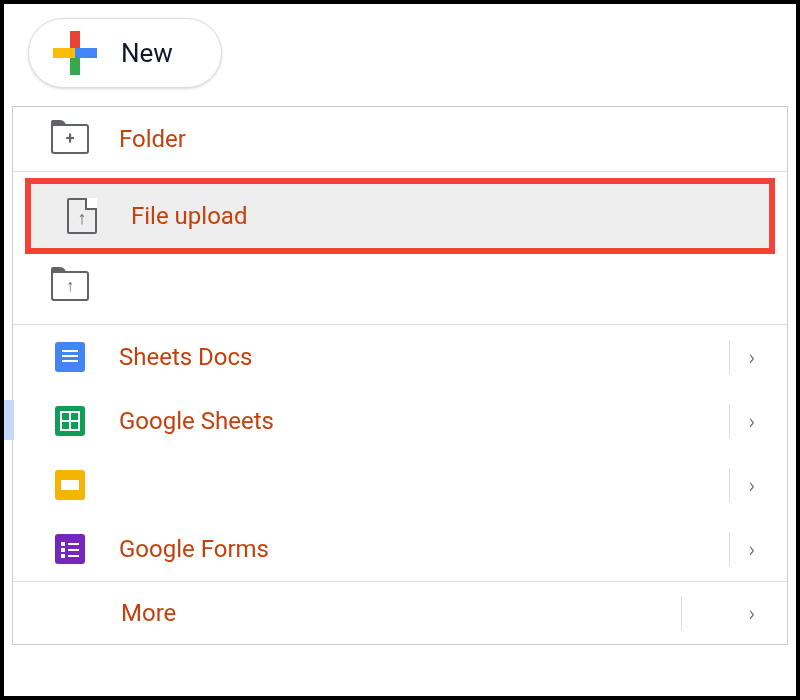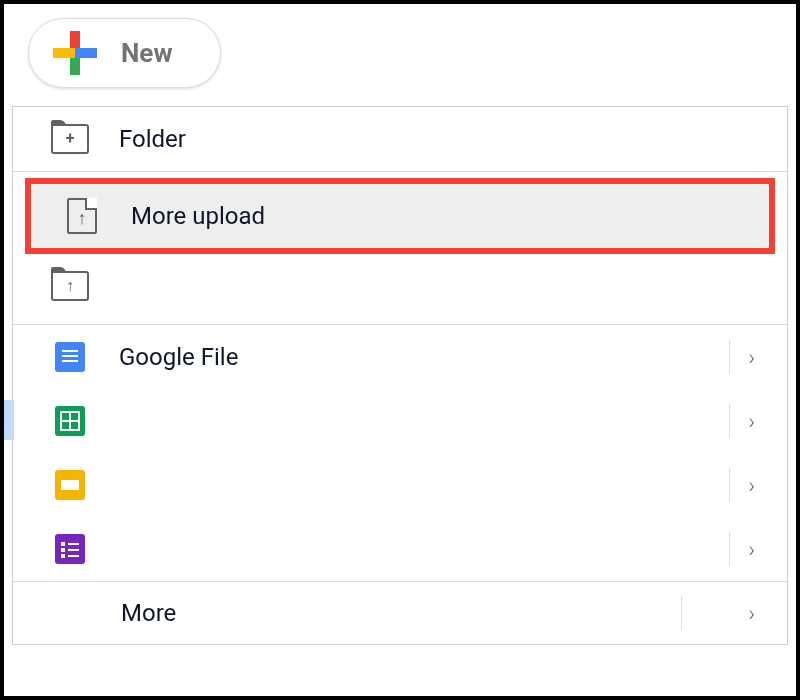--- a/index.html
+++ b/index.html
@@ -65,22 +65,22 @@
     .plus-icon .h-right {
       position: absolute;
       left: 22px;
       top: 17px;
       width: 22px;
       height: 10px;
       background: #4285F4;
     }
     .new-label {
       font-size: 26px;
-      color: #737373;
-      font-weight: 700;
+      color: #0f172a;
+      font-weight: 400;
     }
     .menu-panel {
       margin-top: 18px;
       border: 1px solid #ccc;
       background: #ffffff;
     }
     .menu-item {
       display: flex;
       align-items: center;
       padding: 14px 20px 14px 36px;
@@ -280,21 +280,21 @@
       content: '';
       position: absolute;
       left: 7px;
       top: 2px;
       width: 11px;
       height: 2px;
       background: #fff;
       box-shadow: 0 6px 0 #fff, 0 12px 0 #fff;
     }
     .item-label {
-      color: #0f172a;
+      color: #c2410c;
       flex: 1;
     }
     .chevron {
       color: #5f6368;
       font-size: 22px;
       font-weight: 300;
       padding-right: 12px;
       padding-left: 18px;
     }
     .submenu-divider {
@@ -343,68 +343,70 @@
     </div>
 
     <hr class="divider">
 
     <div class="menu-item highlighted">
       <span class="icon-wrap">
         <span class="file-icon">
             <span class="arrow-up">↑</span>
           </span>
       </span>
-      <span class="item-label">More upload</span>
+      <span class="item-label">File upload</span>
     </div>
 
     <div class="menu-item last-upload">
       <span class="icon-wrap">
         <span class="folder-upload-icon">
             <span class="arrow-up">↑</span>
           </span>
       </span>
     </div>
 
     <hr class="divider">
 
     <div class="menu-item">
       <span class="icon-wrap">
         <span class="app-icon docs-icon">
             <span class="lines"></span>
           </span>
       </span>
-      <span class="item-label">Google File</span>
+      <span class="item-label">Sheets Docs</span>
       <span class="submenu-divider"></span>
       <span class="chevron">›</span>
     </div>
 
     <div class="menu-item">
       <span class="icon-wrap">
         <span class="app-icon sheets-icon">
             <span class="cross"></span>
           </span>
       </span>
+      <span class="item-label">Google Sheets</span>
       <span class="submenu-divider"></span>
       <span class="chevron">›</span>
     </div>
 
     <div class="menu-item">
       <span class="icon-wrap">
         <span class="app-icon slides-icon"></span>
       </span>
       <span class="submenu-divider"></span>
       <span class="chevron">›</span>
     </div>
 
     <div class="menu-item">
       <span class="icon-wrap">
         <span class="app-icon forms-icon">
             <span class="bullets"></span>
           </span>
       </span>
+      <span class="item-label">Google Forms</span>
       <span class="submenu-divider"></span>
       <span class="chevron">›</span>
     </div>
 
     <hr class="divider">
 
     <div class="menu-item more-item">
       <span class="item-label">More</span>
       <span class="submenu-divider"></span>
       <span class="chevron">›</span>

